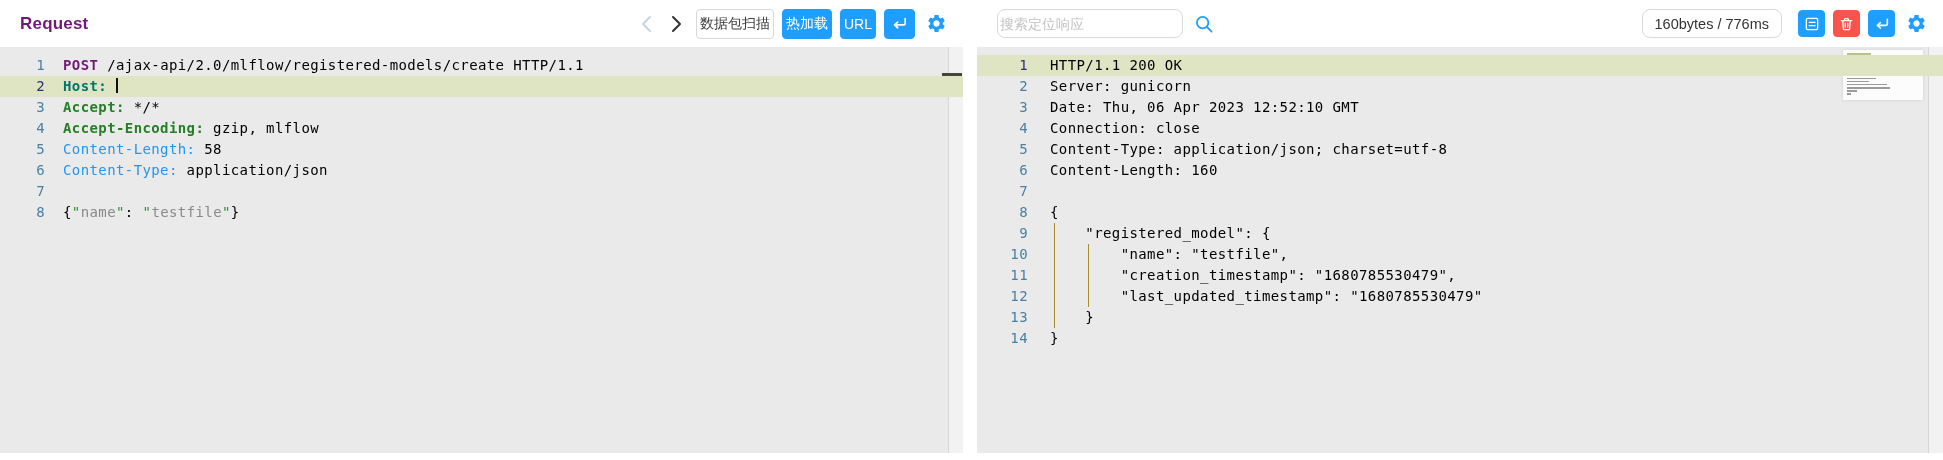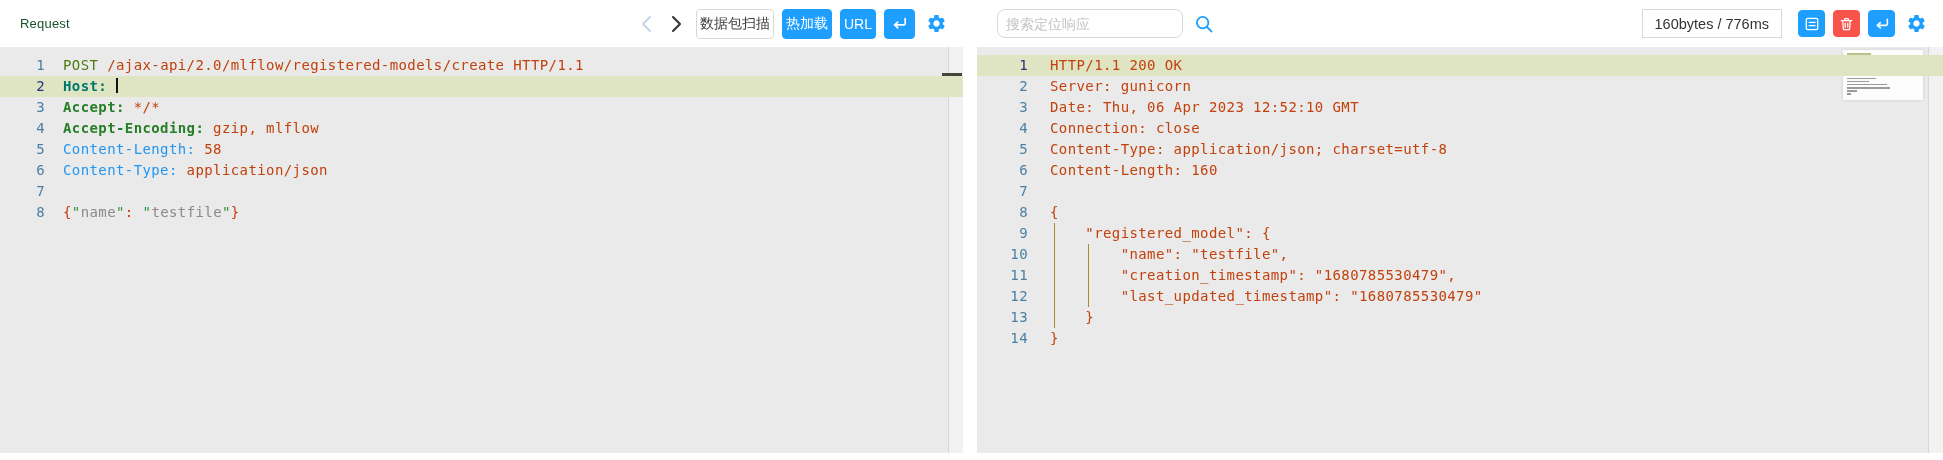--- a/index.html
+++ b/index.html
@@ -9,52 +9,52 @@
   *{box-sizing:border-box;margin:0;padding:0}
   html,body{width:1943px;height:460px;overflow:hidden;background:#fff;
     font-family:"Liberation Sans",sans-serif;}
   .app{display:flex;width:1943px;height:460px}
   .panel{display:flex;flex-direction:column;background:#fff}
   .panel.left{width:963px}
   .panel-gap{width:14px;background:#fff}
   .panel.right{flex:1}
   
   .hdr{height:47px;display:flex;align-items:center;background:#fff;padding:0 14px 0 20px;gap:8px}
-  .hdr-title{font-size:13px;font-weight:400;color:#14532d;letter-spacing:.2px}
+  .hdr-title{font-size:17px;font-weight:700;color:#701a75;letter-spacing:.2px}
   .spacer{flex:1}
   .chev-btn{background:none;border:none;width:22px;height:28px;display:flex;align-items:center;justify-content:center;cursor:pointer}
   .btn{height:30px;border-radius:4px;font-size:14px;padding:0 3px;display:inline-flex;align-items:center;justify-content:center;cursor:pointer;border:1px solid transparent;font-family:inherit}
   .btn-plain{background:#fff;border-color:var(--border);color:#404040}
   .btn-blue{background:var(--accent);color:#fff;border-color:var(--accent)}
   .btn-red{background:var(--danger);color:#fff;border-color:var(--danger)}
   .btn-icon{width:31px;padding:0}
   .icon-sq{width:27px;height:27px}
   .gear-btn{background:none;border:none;width:26px;height:26px;display:flex;align-items:center;justify-content:center;cursor:pointer}
-  .search-input{width:186px;height:29px;border:1px solid var(--border);border-radius:8px;padding:0 8px;font-size:14px;color:#333;outline:none;font-family:inherit}
+  .search-input{width:186px;height:29px;border:1px solid var(--border);border-radius:8px;padding:0 2px;font-size:14px;color:#333;outline:none;font-family:inherit}
   .search-input::placeholder{color:#c3c3c3}
   .search-btn{background:none;border:none;width:26px;height:26px;display:flex;align-items:center;justify-content:center;cursor:pointer}
-  .stats-badge{height:29px;border:1px solid var(--border);border-radius:0;display:inline-flex;align-items:center;padding:0 12px;font-size:14.5px;color:#333;white-space:nowrap}
+  .stats-badge{height:29px;border:1px solid var(--border);border-radius:8px;display:inline-flex;align-items:center;padding:0 12px;font-size:14.5px;color:#333;white-space:nowrap}
   
   .editor{position:relative;height:406px;background:var(--editor-bg);overflow:hidden;
     font-family:"DejaVu Sans Mono",monospace;font-size:14px;line-height:21px;letter-spacing:.4px;
     padding-top:8px}
   .code-line{display:flex;height:21px;white-space:pre;position:relative}
   .code-line.active{background:var(--active-line)}
   .ln{flex:0 0 45px;text-align:right;color:var(--lineno);user-select:none}
   .editor.resp .ln{flex-basis:51px}
   .ln-active{color:var(--lineno-active)}
   .code{position:relative;margin-left:18px;color:#1a1a1a}
   .editor.resp .code{margin-left:22px}
-  .tok-method{color:#4d7c0f;font-weight:normal}
+  .tok-method{color:#701a75;font-weight:bold}
   .tok-host{color:#00796b;font-weight:bold}
   .tok-hgreen{color:#267f26;font-weight:bold}
   .tok-hblue{color:#2196f3;font-weight:normal}
   .tok-quote{color:#2e9138}
   .tok-str{color:#8a8a8a}
-  .tok-plain{color:#c2410c}
+  .tok-plain{color:#000000}
   .cursor{display:inline-block;width:2px;height:15px;background:#111;vertical-align:-2px}
   .guide{position:absolute;top:0;bottom:0;width:1px;background:var(--guide)}
   .v-track{position:absolute;top:0;right:0;width:15px;height:100%;border-left:1px solid #d7d7d7;background:#f2f2f2}
   .scroll-mark{position:absolute;top:26px;right:1px;width:20px;height:5px;background:#45453b}
   
   .minimap{position:absolute;top:3px;right:20px;width:80px;height:50px;background:#fcfcfc;box-shadow:0 0 3px rgba(0,0,0,.12);padding:3px 4px}
   .minimap i{display:block;height:1.5px;background:#9b9b9b;margin-bottom:1.6px}
   .minimap i.mm-green{background:#b9c48b}
   .minimap i.mm-blank{background:transparent}
   .bottom-strip{height:7px;background:#fff}

